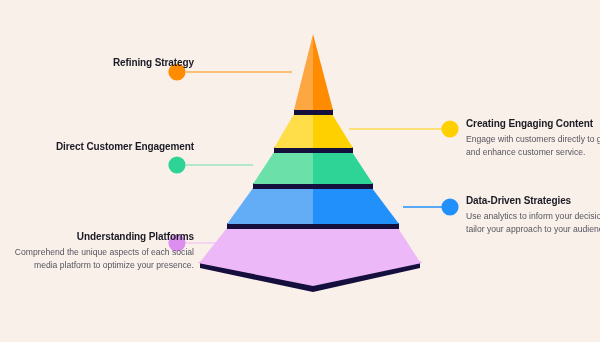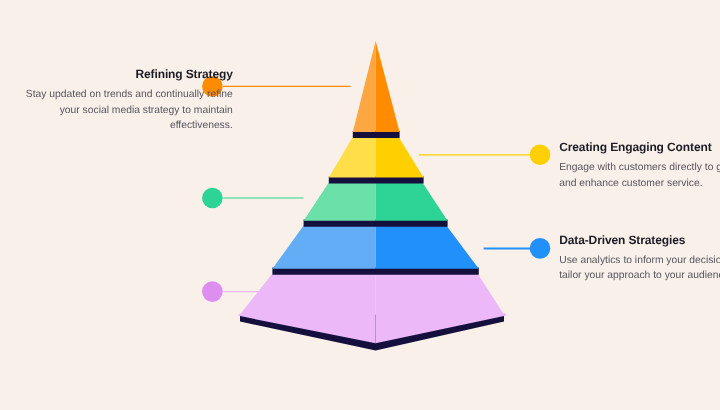--- a/index.html
+++ b/index.html
@@ -113,26 +113,30 @@
 
     <circle cx="177" cy="72" r="8.6" fill="#FF8C00"></circle>
     <circle cx="177" cy="165" r="8.6" fill="#2DD496"></circle>
     <circle cx="177" cy="243" r="8.6" fill="#DD8FF0"></circle>
     <circle cx="450" cy="129" r="8.6" fill="#FFD000"></circle>
     <circle cx="450" cy="207" r="8.6" fill="#2290FA"></circle>
   </svg>
 
   <div class="callout callout-left" id="callout-refining">
     <div class="callout-title">Refining Strategy</div>
-    <div class="callout-desc">Stay updated on trends and continually refine your social media strategy to maintain effectiveness.</div>
   </div>
 
   <div class="callout callout-left" id="callout-direct">
+    <div class="callout-title">Direct Customer Engagement</div>
   </div>
 
+  <div class="callout callout-left" id="callout-understanding">
+    <div class="callout-title">Understanding Platforms</div>
+    <div class="callout-desc">Comprehend the unique aspects of each social media platform to optimize your presence.</div>
+  </div>
 
   <div class="callout callout-right" id="callout-creating">
     <div class="callout-title">Creating Engaging Content</div>
     <div class="callout-desc">Engage with customers directly to gain insights and enhance customer service.</div>
   </div>
 
   <div class="callout callout-right" id="callout-data">
     <div class="callout-title">Data-Driven Strategies</div>
     <div class="callout-desc">Use analytics to inform your decisions and tailor your approach to your audience.</div>
   </div>

